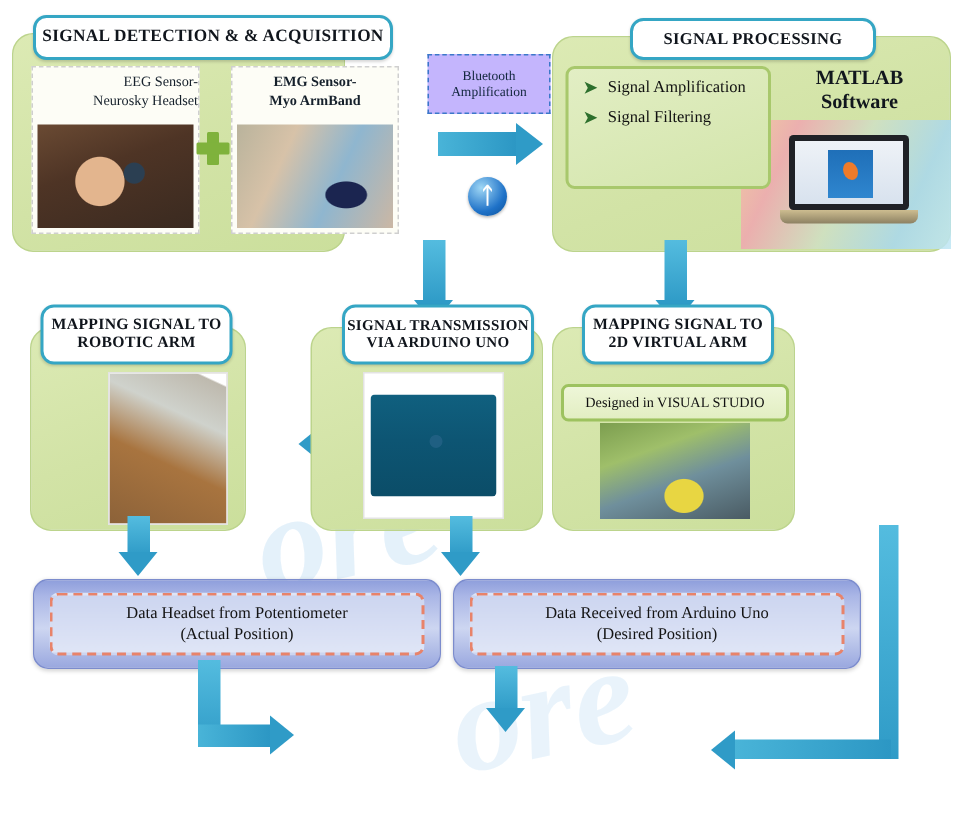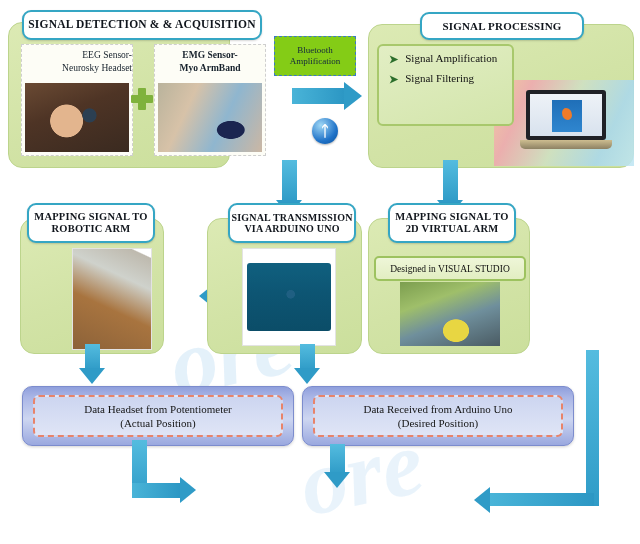--- a/index.html
+++ b/index.html
@@ -126,21 +126,21 @@
   </div>
 
   <div class="photo" style="left:154px;top:44px;width:110px;height:110px;background:#fdfdf6;border:1px dashed #cfcfcf;font-weight:bold;">
     <div style="position:absolute;left:0;top:4px;width:100%;text-align:center;font-size:9.5px;color:#15202b;line-height:1.35;">
       <span>EMG Sensor-</span><br>
       <span>Myo ArmBand</span>
     </div>
     <div class="img pic-emg" style="top:38px;left:3px;right:3px;bottom:3px;"></div>
   </div>
 
-  <div class="dashbox" style="left:274px;top:36px;width:80px;height:38px;border:1px dashed #3b78c9;background:#84cc16;
+  <div class="dashbox" style="left:285px;top:36px;width:80px;height:38px;border:1px dashed #3b78c9;background:#c4b5fd;
               font-size:9px;color:#12263d;">
     <div>
       <span>Bluetooth</span><br>
       <span>Amplification</span>
     </div>
   </div>
 
   <div class="abar" style="left:292px;top:88px;width:52px;height:16px;"></div>
   <div class="ahead right" style="left:344px;top:82px;border-top-width:14px;border-bottom-width:14px;border-left-width:18px;"></div>
 
@@ -158,20 +158,25 @@
         <span class="glyph">➤</span>
         <span class="txt" style="font-size:11px;">Signal Amplification</span>
       </div>
       <div class="bl-row" style="margin-top:6px;">
         <span class="glyph">➤</span>
         <span class="txt" style="font-size:11px;">Signal Filtering</span>
       </div>
     </div>
   </div>
 
+  <div style="position:absolute;left:518px;top:44px;width:110px;text-align:center;
+              font-size:13.5px;font-weight:700;color:#11161d;line-height:1.2;">
+    <span>MATLAB</span><br>
+    <span>Software</span>
+  </div>
 
   <div class="photo pic-laptop" style="left:518px;top:88px;width:96px;height:72px;border:none;background:none;">
     <div style="position:absolute;left:8px;top:2px;width:80px;height:50px;background:#1f2126;border-radius:3px;"></div>
     <div style="position:absolute;left:12px;top:6px;width:72px;height:42px;background:linear-gradient(180deg,#eef2f7,#d8e2ee);"></div>
     <div style="position:absolute;left:34px;top:12px;width:30px;height:32px;background:linear-gradient(180deg,#1f6fb8,#2f86cf);"></div>
     <div style="position:absolute;left:44px;top:20px;width:10px;height:12px;background:#ef7b2a;border-radius:40% 60% 40% 60%;"></div>
     <div style="position:absolute;left:2px;top:52px;width:92px;height:9px;background:linear-gradient(180deg,#cdbd90,#8d8163);border-radius:0 0 5px 5px;"></div>
   </div>
 
   <div class="abar v" style="left:282px;top:160px;width:15px;height:42px;"></div>

